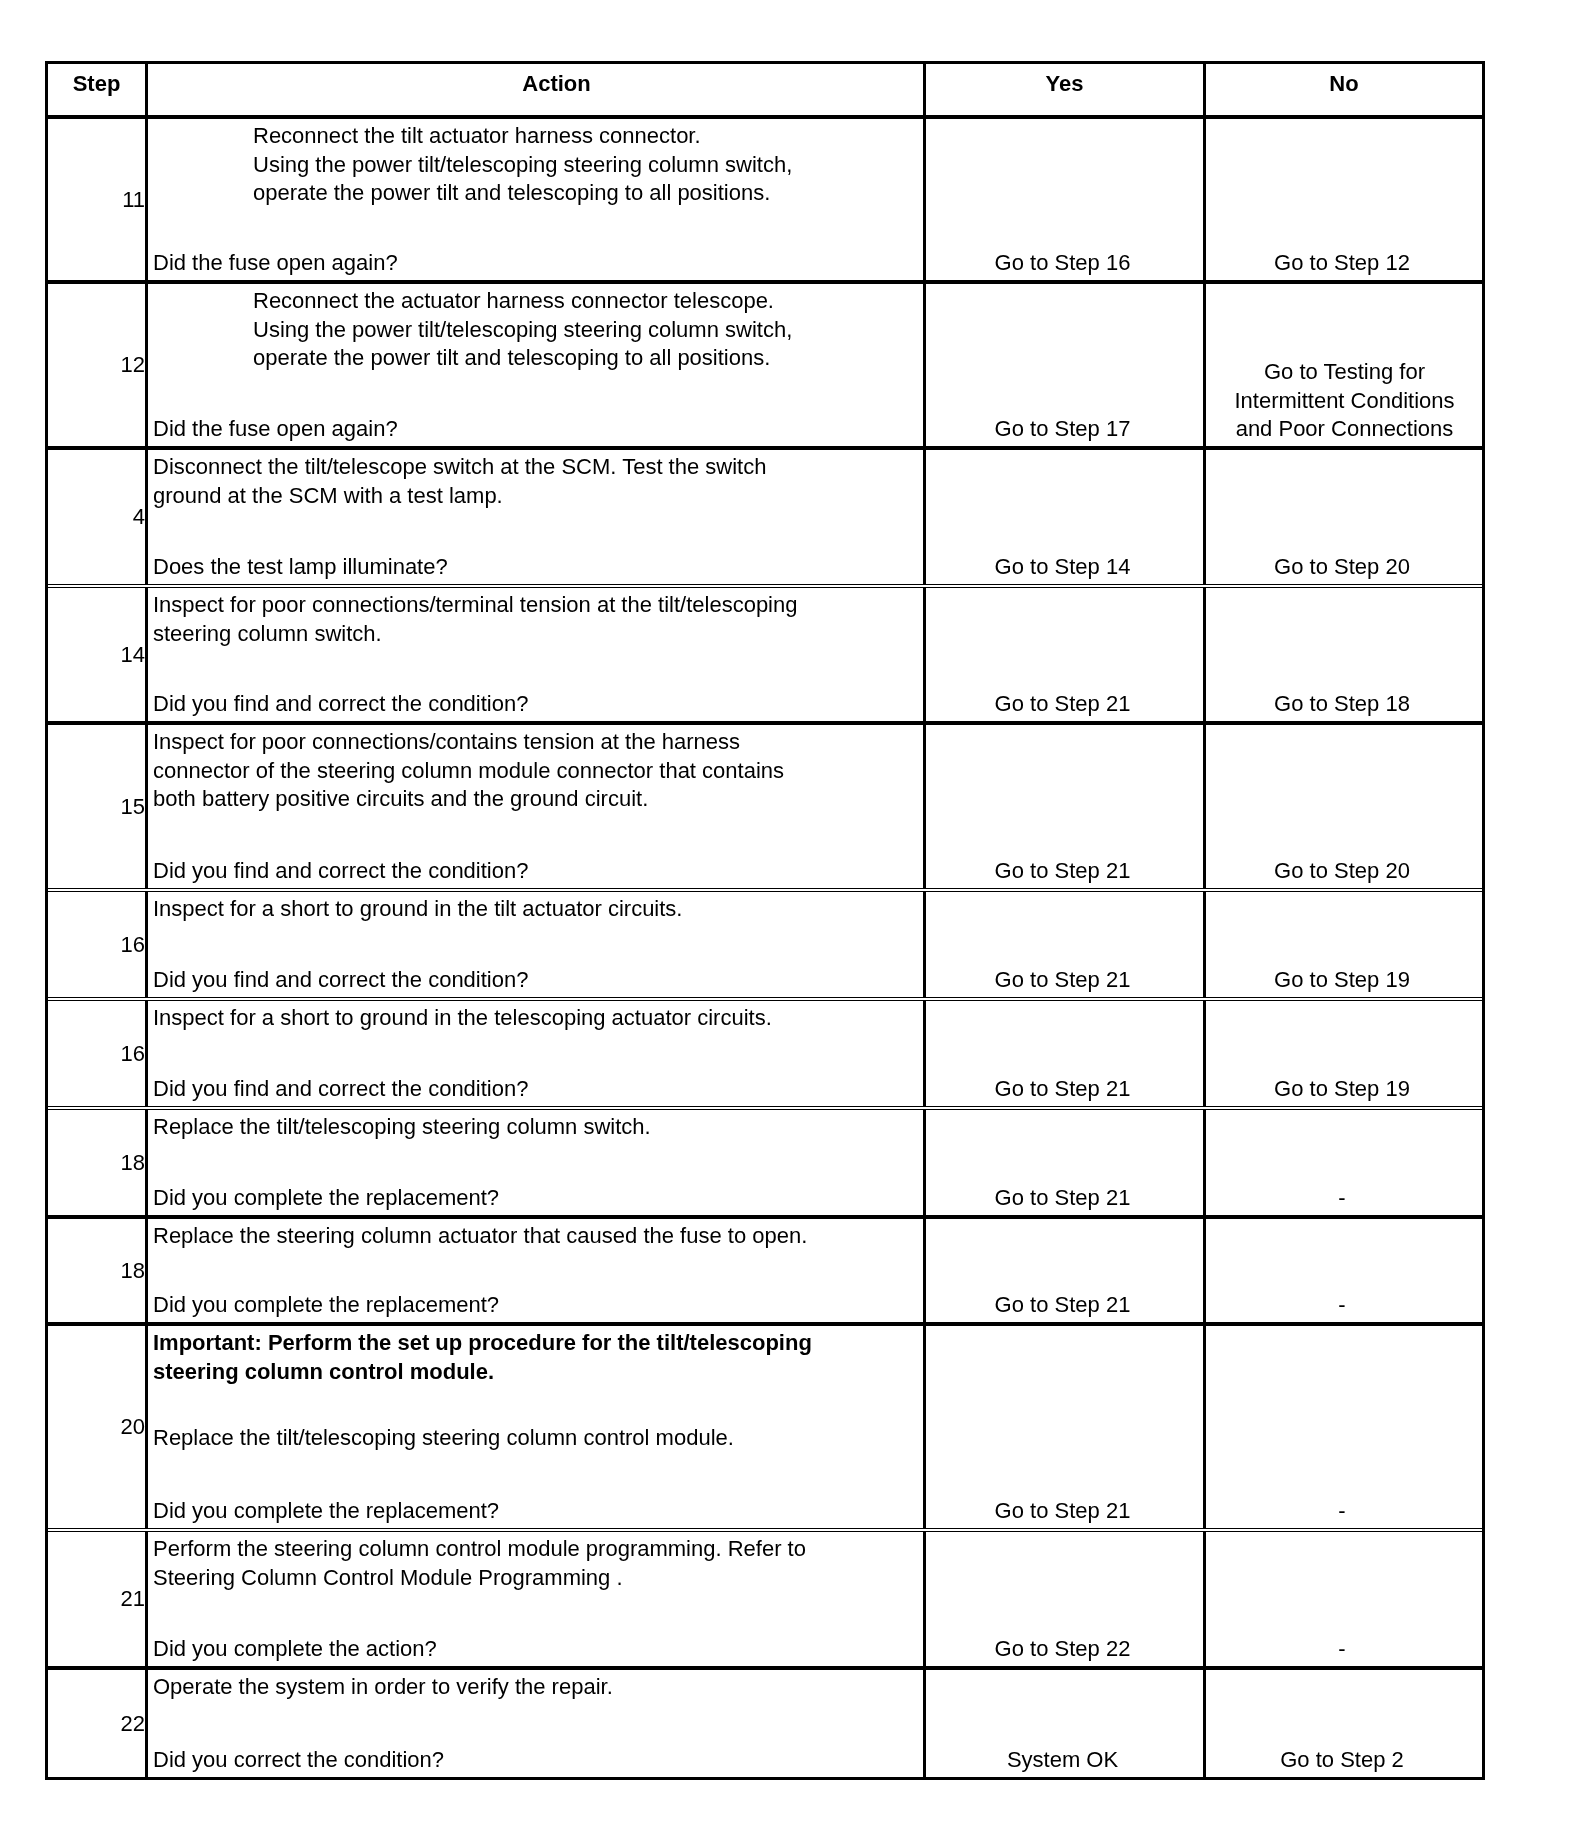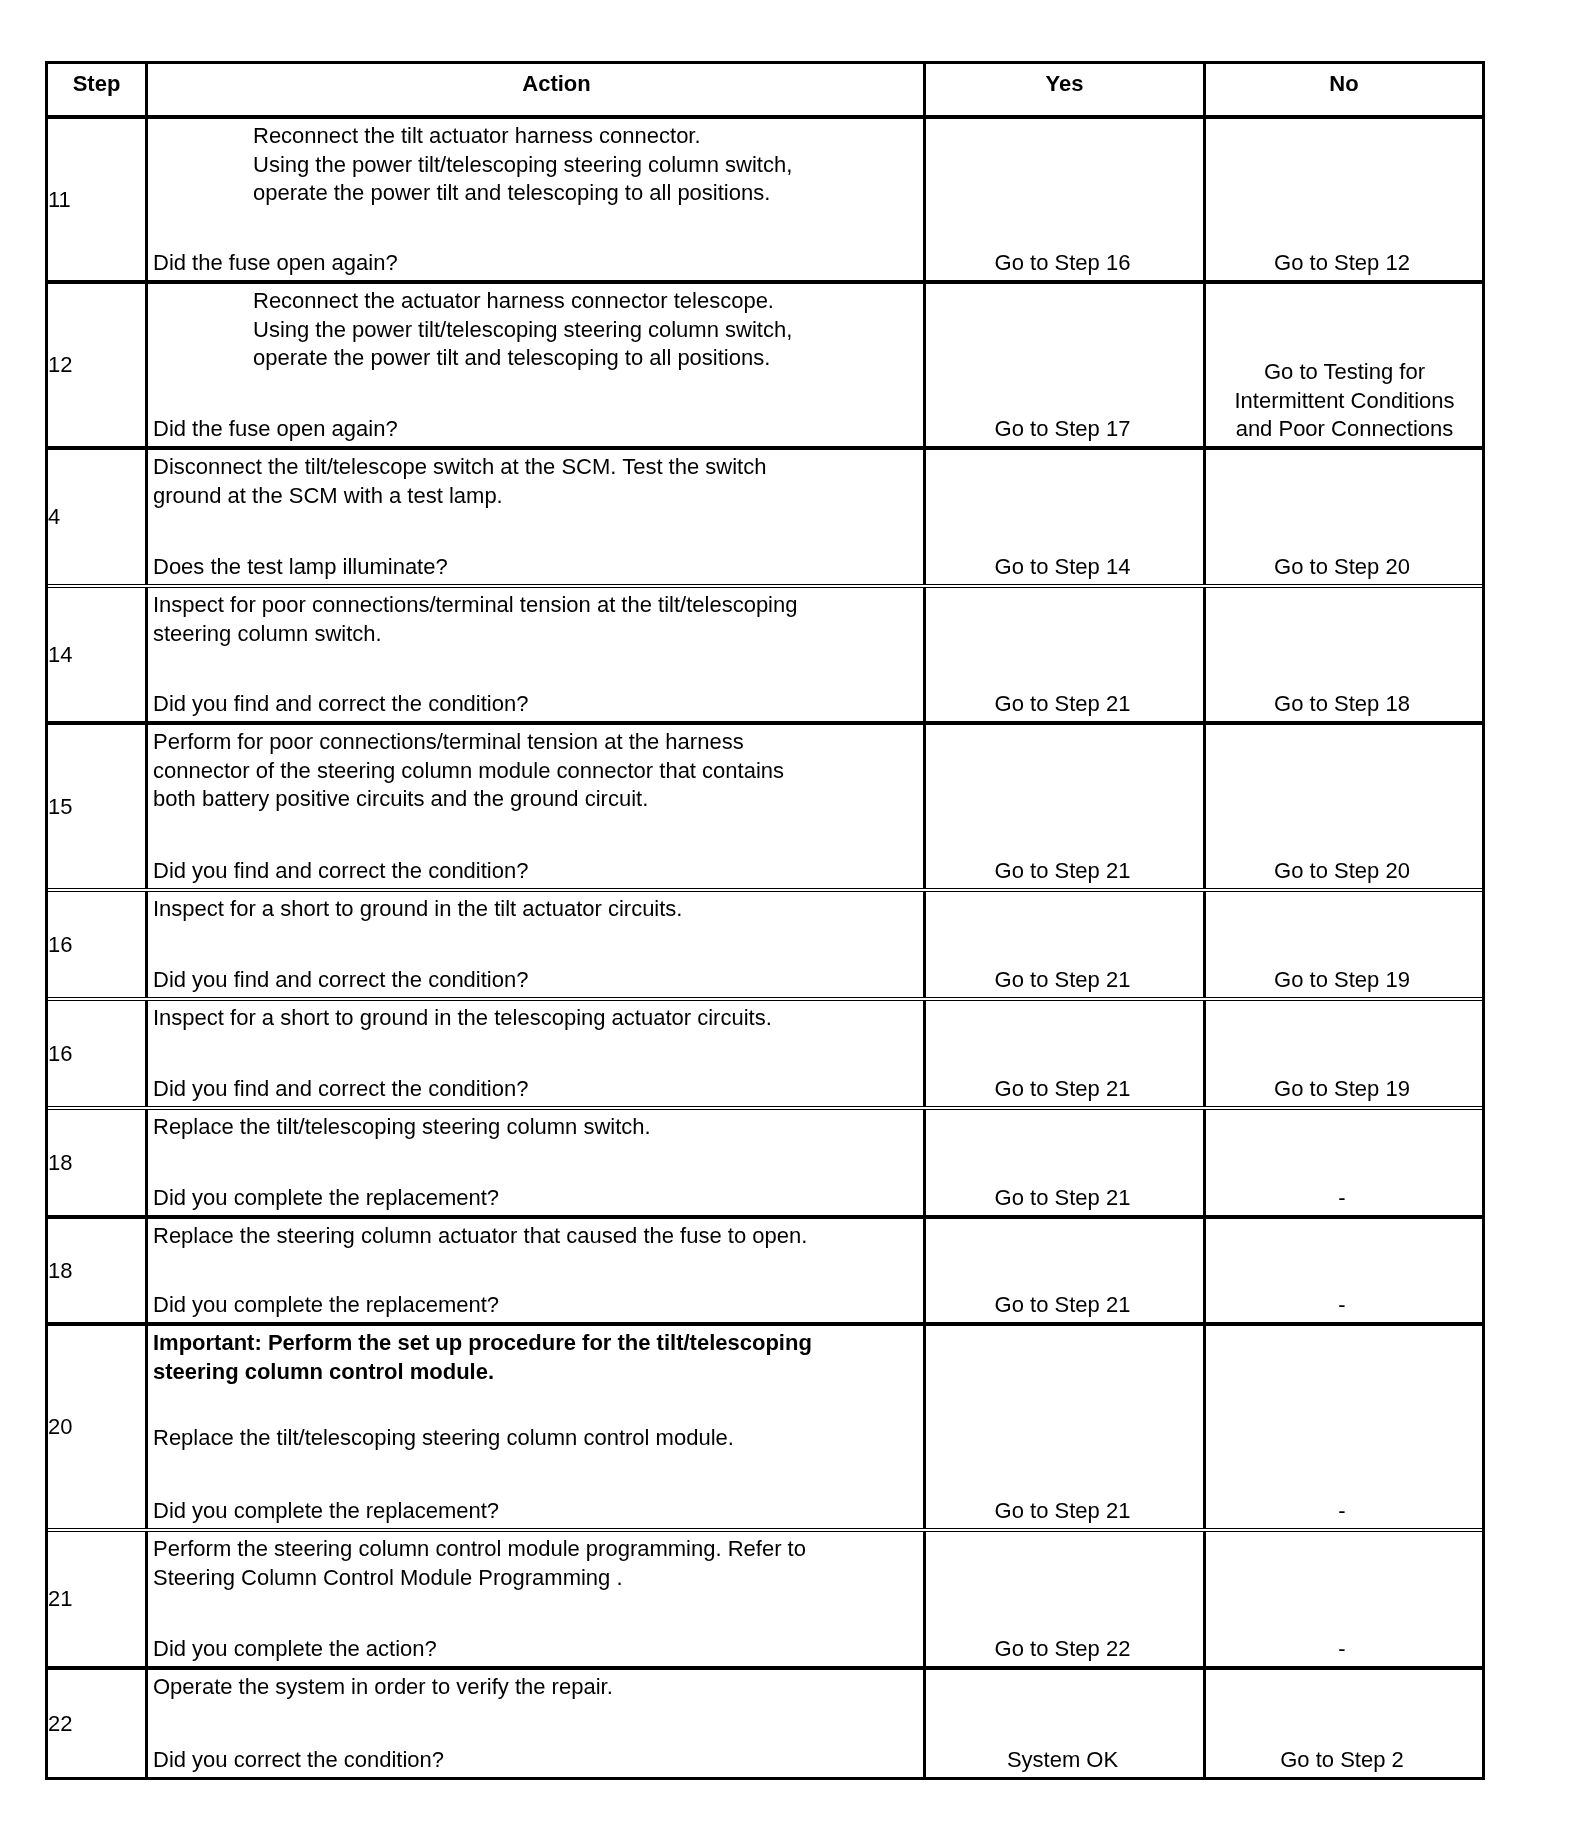--- a/index.html
+++ b/index.html
@@ -9,21 +9,21 @@
   .row.hdr { height:55px; border-bottom:4px solid #000; }
   .row.b-thick { border-bottom:4px solid #000; }
   .row.b-double { border-bottom:4px double #000; }
   .row.last { border-bottom:none; }
   .cell { box-sizing:border-box; position:relative; font-size:22px; line-height:28.6px; }
   .c-step { width:100px; border-right:3px solid #000; }
   .c-action { width:778px; border-right:3px solid #000;padding-left:42px; }
   .c-yes { width:280px; border-right:3px solid #000; }
   .c-no { flex:1; }
   .hdr .cell { font-weight:bold; text-align:center; line-height:40px; font-size:22px; }
-  .step-num { position:absolute; left:0; right:0; top:50%; transform:translateY(-50%); text-align:left; }
+  .step-num { position:absolute; left:0; right:0; top:50%; transform:translateY(-50%); text-align:right; }
   .action-top { position:absolute; left:5px; top:3px; right:6px; }
   .action-top.indent { left:105px; }
   .action-top .line { display:block; white-space:nowrap; }
   .action-top.bold { font-weight:bold; }
   .action-mid { position:absolute; left:5px; right:6px; white-space:nowrap; }
   .action-q { position:absolute; left:5px; bottom:2px; white-space:nowrap; }
   .ans { position:absolute; left:0; right:4px; bottom:2px; text-align:center; white-space:nowrap; }
   .ans.left { text-align:center; left:5px; }
   .ans .line { display:block; }
 </style>
@@ -120,21 +120,21 @@
         <div class="ans">Go to Step 18</div>
       </div>
   </div>
 
   <div class="row b-double" style="height:167px">
     <div class="cell c-step">
         <span class="step-num">15</span>
       </div>
     <div class="cell c-action">
       <div class="action-top">
-        <span class="line">Perform for poor connections/terminal tension at the harness</span>
+        <span class="line">Inspect for poor connections/contains tension at the harness</span>
         <span class="line">connector of the steering column module connector that contains</span>
         <span class="line">both battery positive circuits and the ground circuit.</span>
       </div>
       <div class="action-q">Did you find and correct the condition?</div>
     </div>
     <div class="cell c-yes">
         <div class="ans">Go to Step 21</div>
       </div>
     <div class="cell c-no">
         <div class="ans">Go to Step 20</div>

